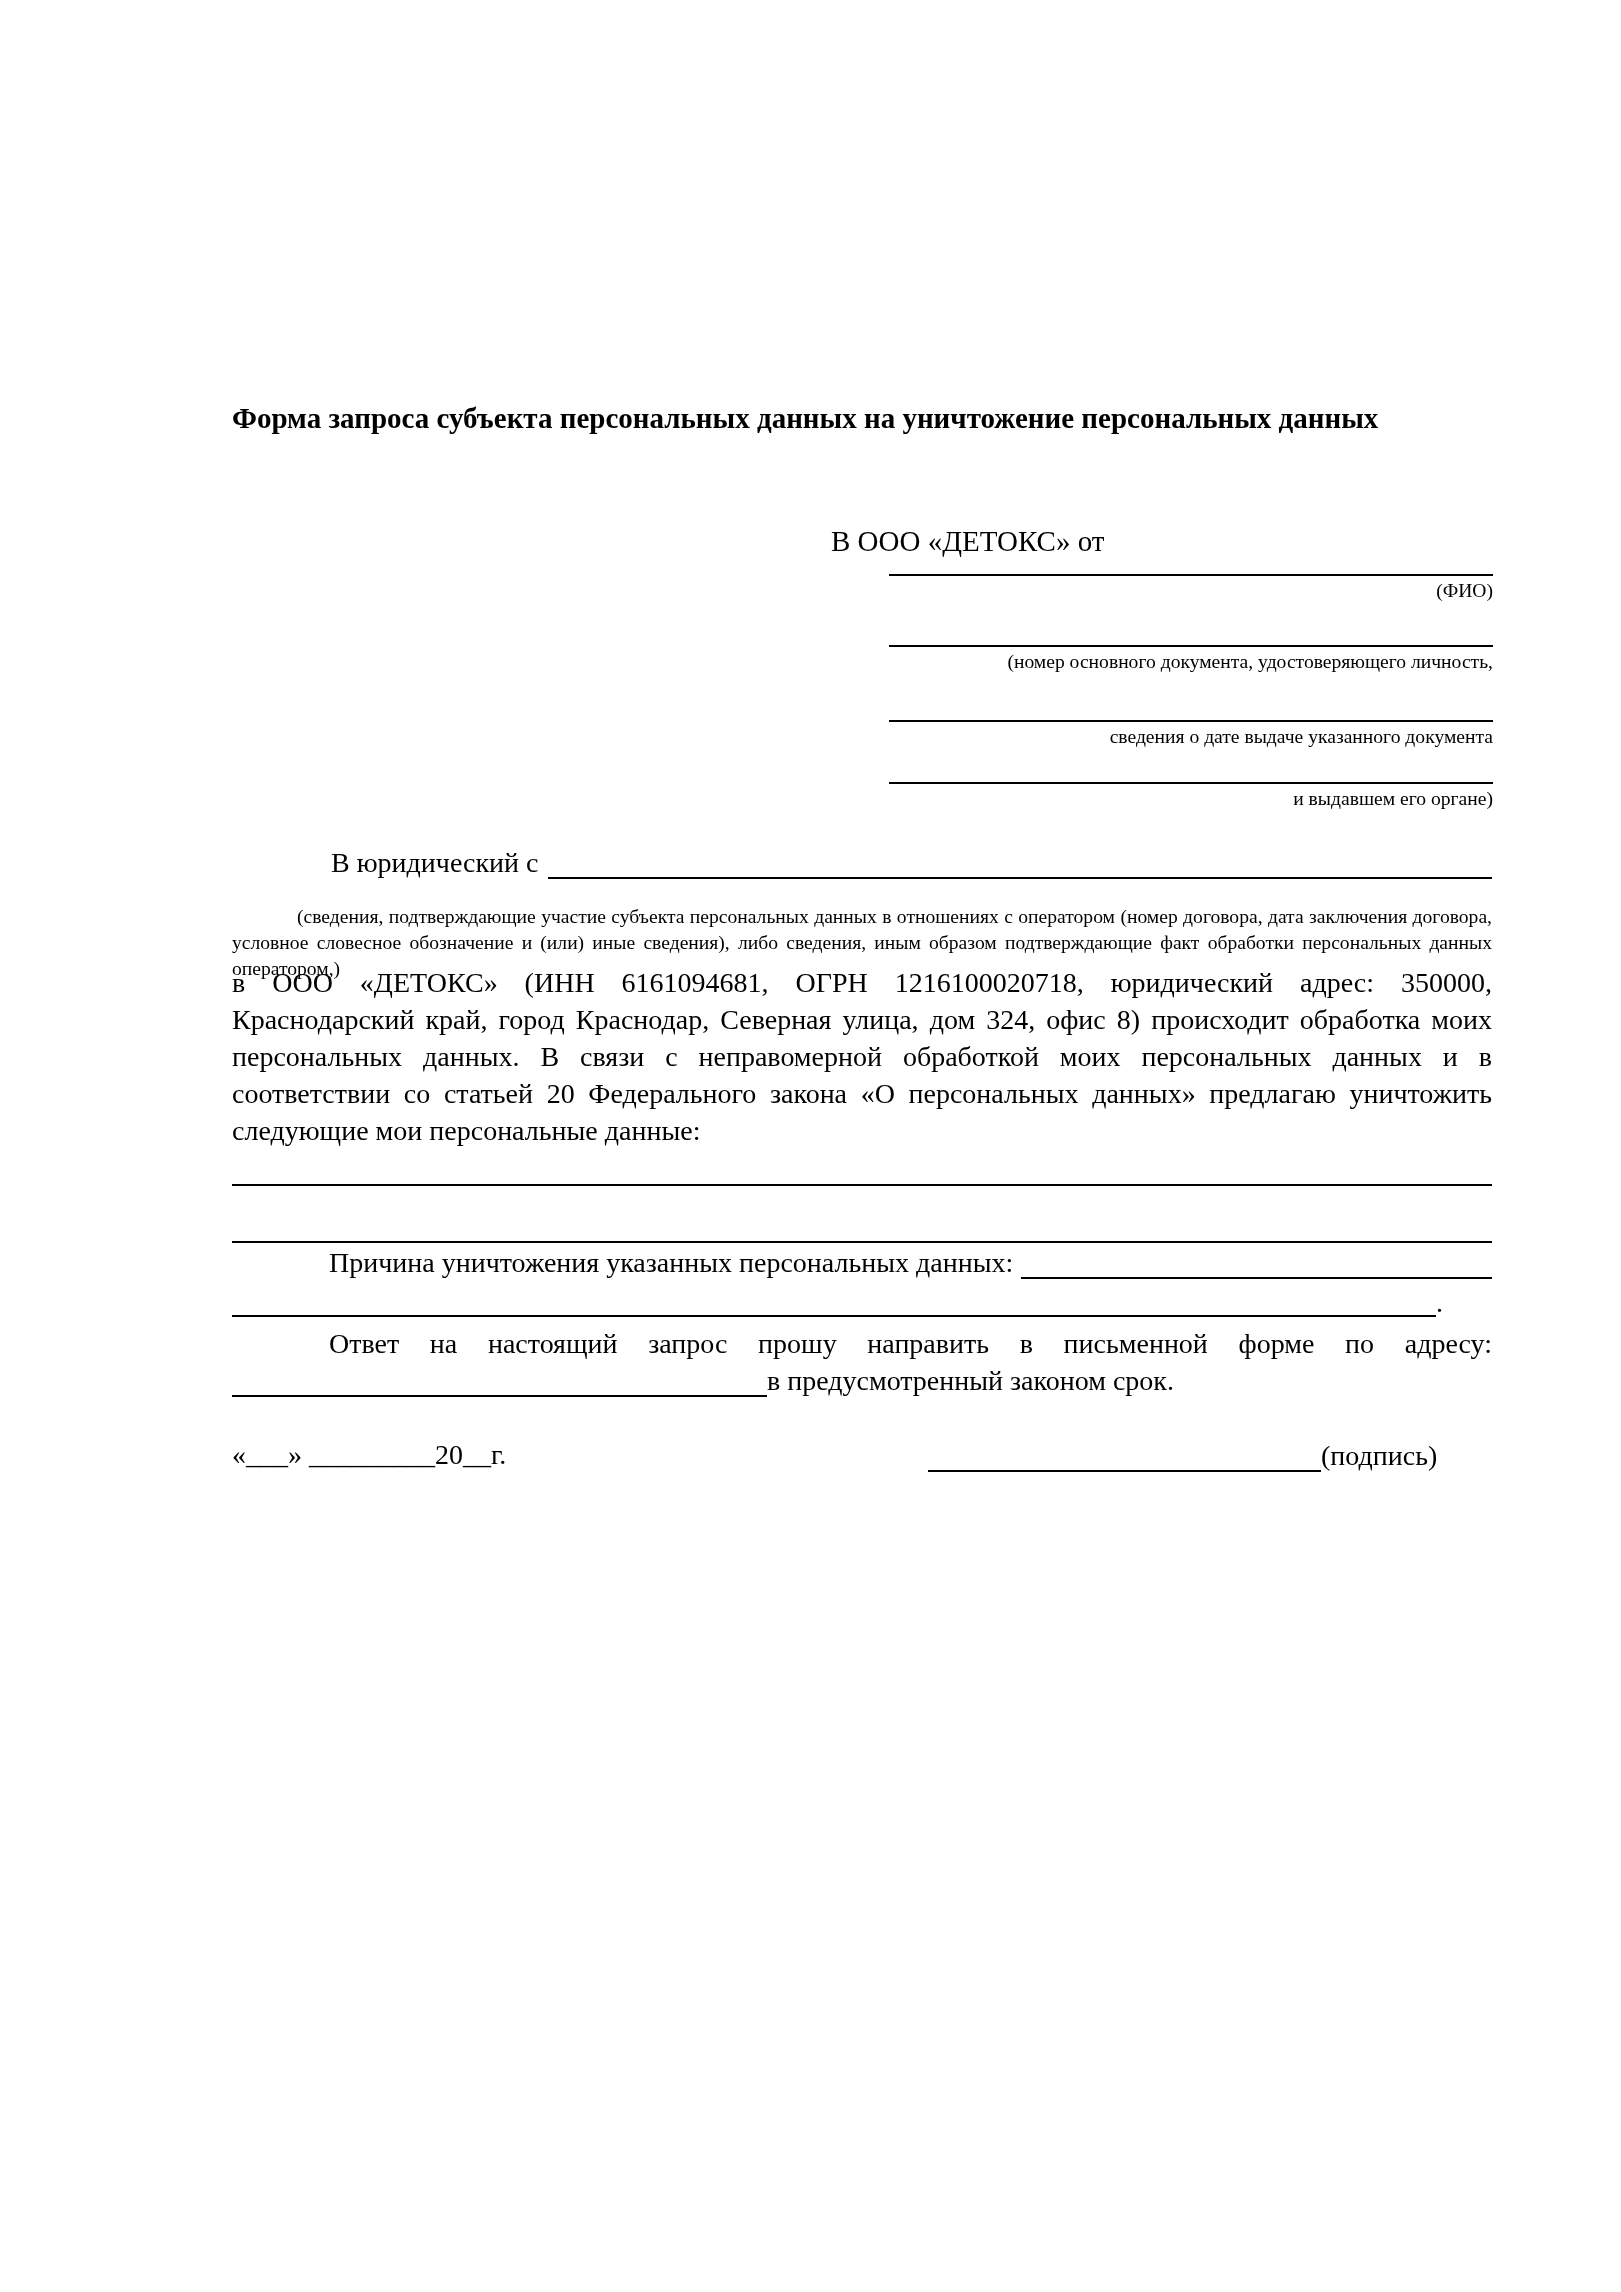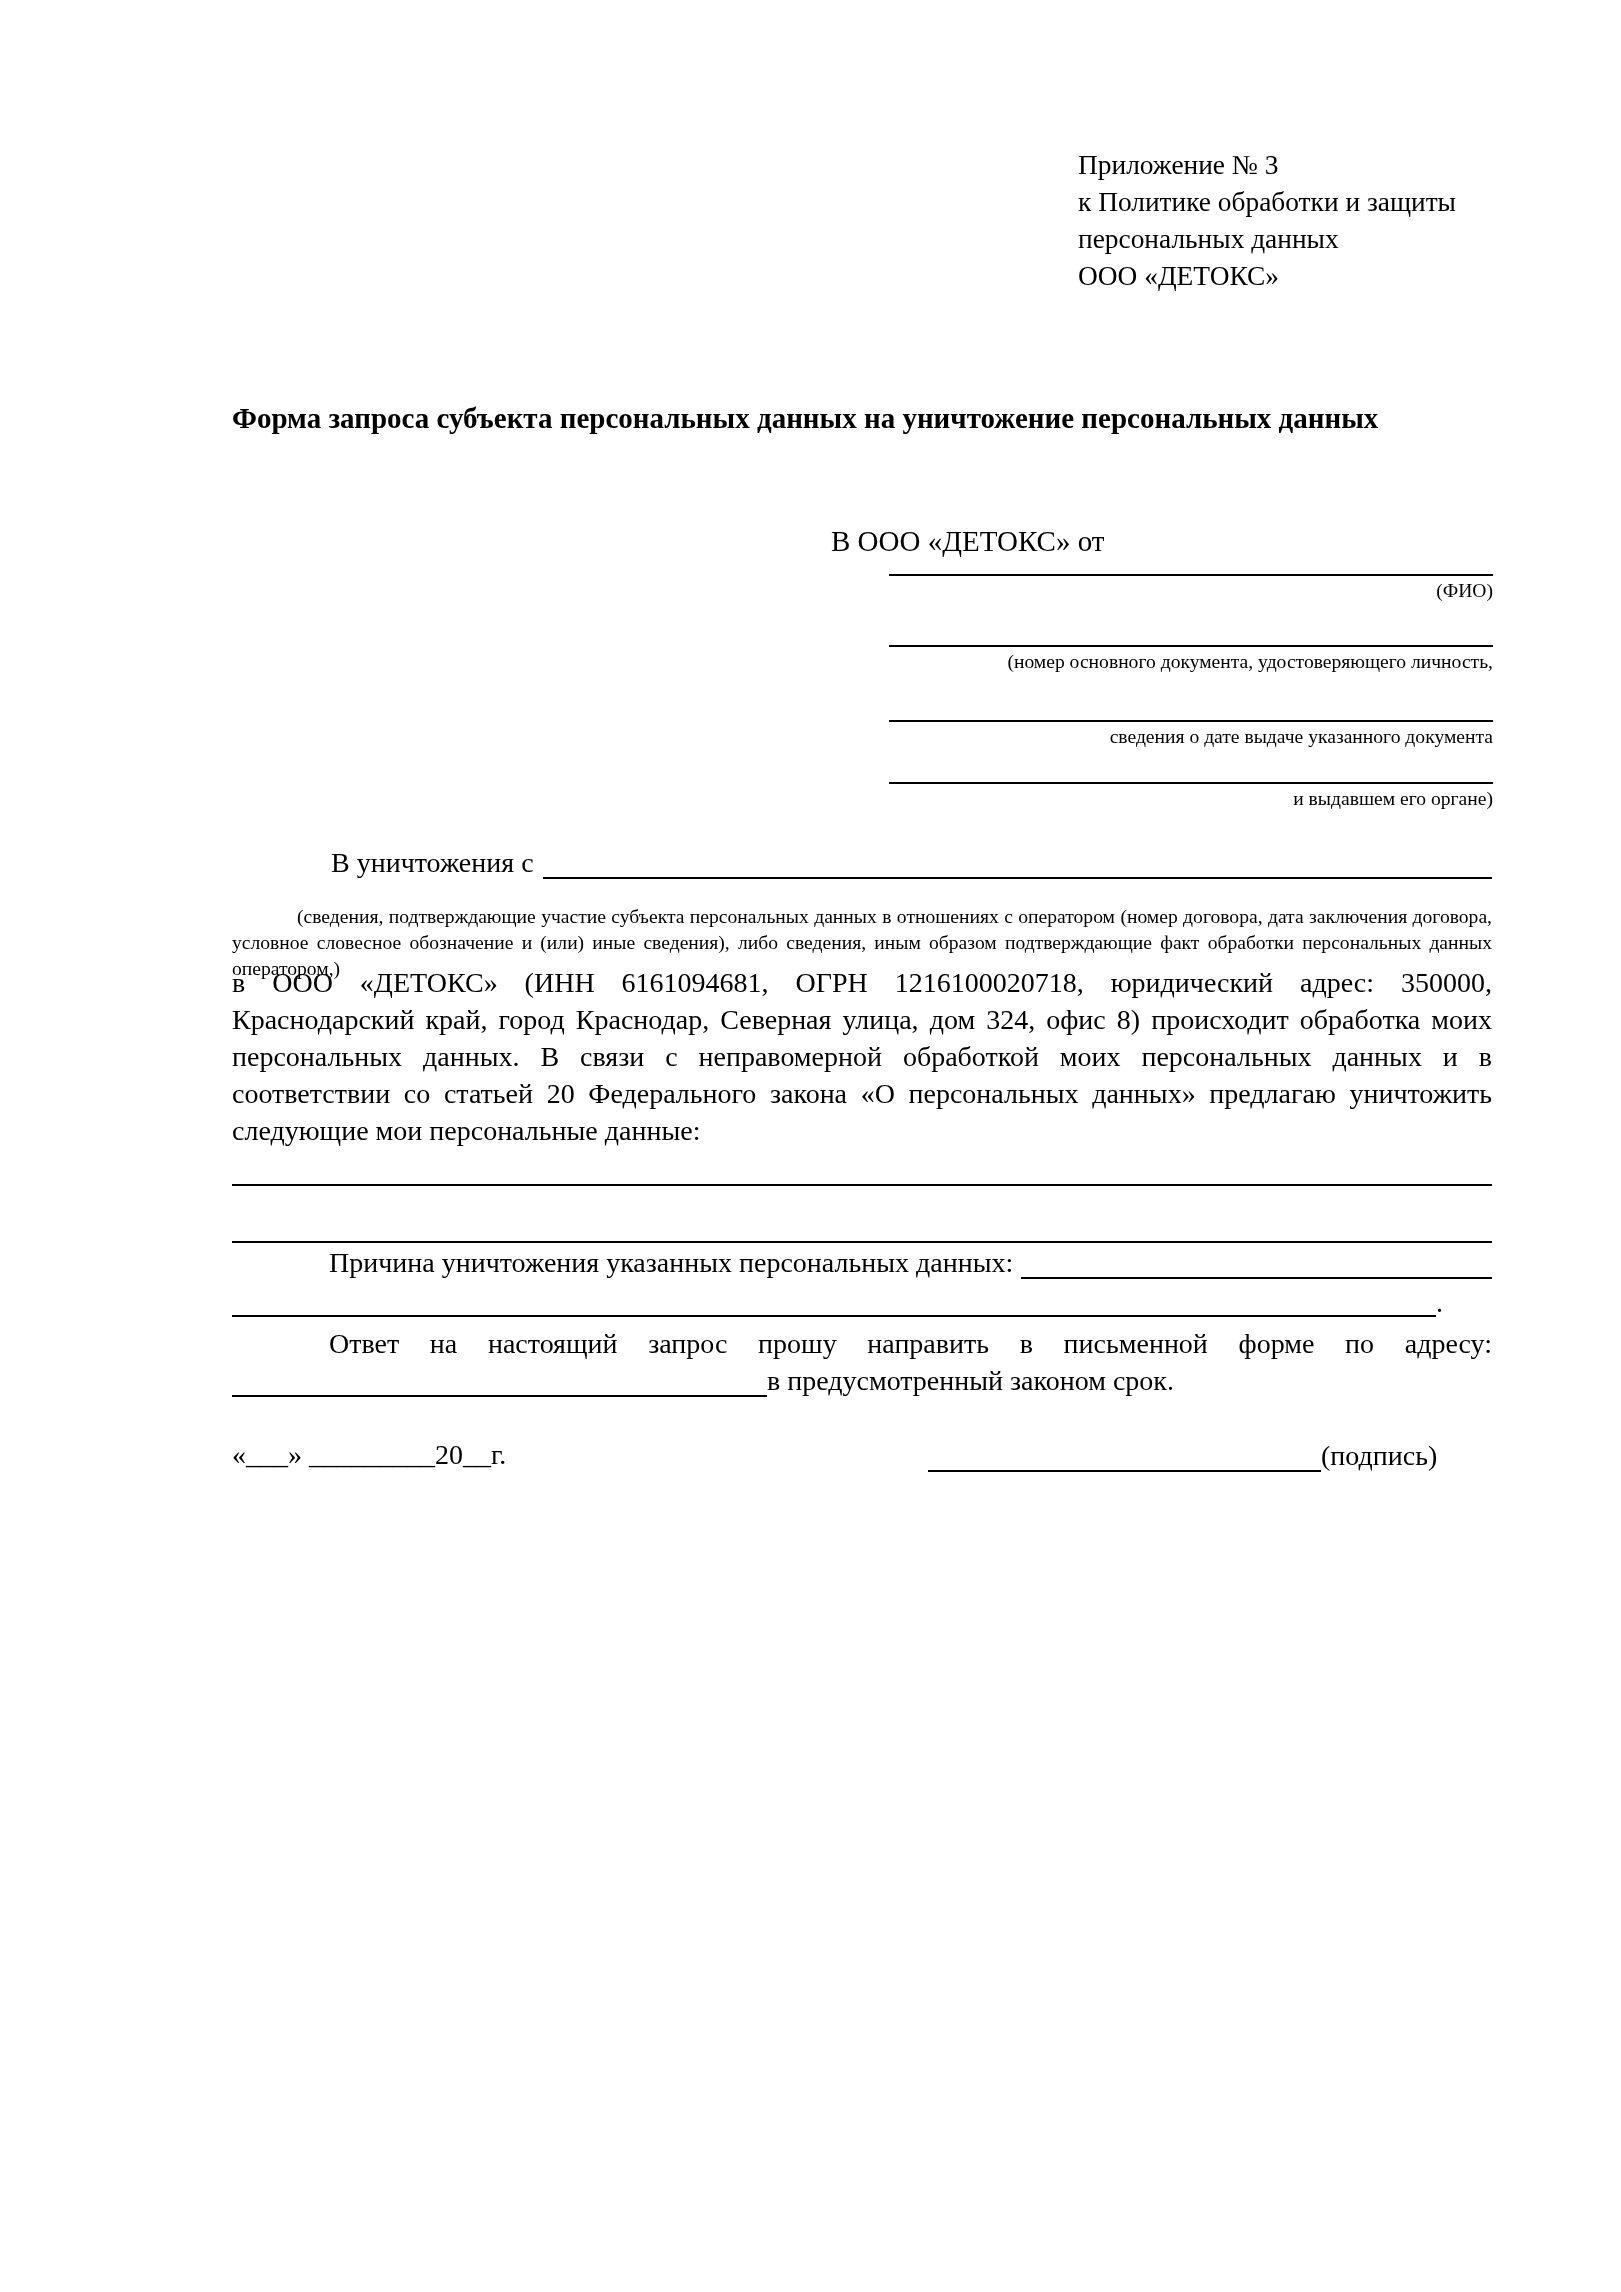--- a/index.html
+++ b/index.html
@@ -64,45 +64,39 @@
   .date-line { left:232px; top:1439px; font-size:28px; white-space:nowrap; }
   .signature-group { left:928px; top:1439px; display:flex; align-items:baseline; font-size:28px; line-height:33px; }
   .signature-group .fill { width:393px; border-bottom:2px solid #000; align-self:stretch; }
   .signature-group .cap { white-space:nowrap; }
 </style>
 </head>
 <body>
 
 <div class="page">
 
-  <div class="abs header-block">
-    <div>Приложение № 3</div>
-    <div>к Политике обработки и защиты</div>
-    <div>персональных данных</div>
-    <div>ООО «ДЕТОКС»</div>
-  </div>
 
   <div class="abs doc-title">Форма запроса субъекта персональных данных на уничтожение персональных данных</div>
 
   <div class="abs addressee">В ООО «ДЕТОКС» от</div>
 
   <div class="abs fill-line" style="top:574px;"></div>
   <div class="abs fill-cap" style="top:580px;">(ФИО)</div>
 
   <div class="abs fill-line" style="top:645px;"></div>
   <div class="abs fill-cap" style="top:651px;">(номер основного документа, удостоверяющего личность,</div>
 
   <div class="abs fill-line" style="top:720px;"></div>
   <div class="abs fill-cap" style="top:726px;">сведения о дате выдаче указанного документа</div>
 
   <div class="abs fill-line" style="top:782px;"></div>
   <div class="abs fill-cap" style="top:788px;">и выдавшем его органе)</div>
 
   <div class="abs accordance">
-    <span class="lead">В уничтожения с</span>
+    <span class="lead">В юридический с</span>
     <span class="fill"></span>
   </div>
 
   <div class="abs small-print">(сведения, подтверждающие участие субъекта персональных данных в отношениях с оператором (номер договора, дата заключения договора, условное словесное обозначение и (или) иные сведения), либо сведения, иным образом подтверждающие факт обработки персональных данных оператором,)</div>
 
   <div class="abs body-par">в ООО «ДЕТОКС» (ИНН 6161094681, ОГРН 1216100020718, юридический адрес: 350000, Краснодарский край, город Краснодар, Северная улица, дом 324, офис 8) происходит обработка моих персональных данных. В связи с неправомерной обработкой моих персональных данных и в соответствии со статьей 20 Федерального закона «О персональных данных» предлагаю уничтожить следующие мои персональные данные:</div>
 
   <div class="abs blank-line" style="top:1184px;"></div>
   <div class="abs blank-line" style="top:1241px;"></div>
 

